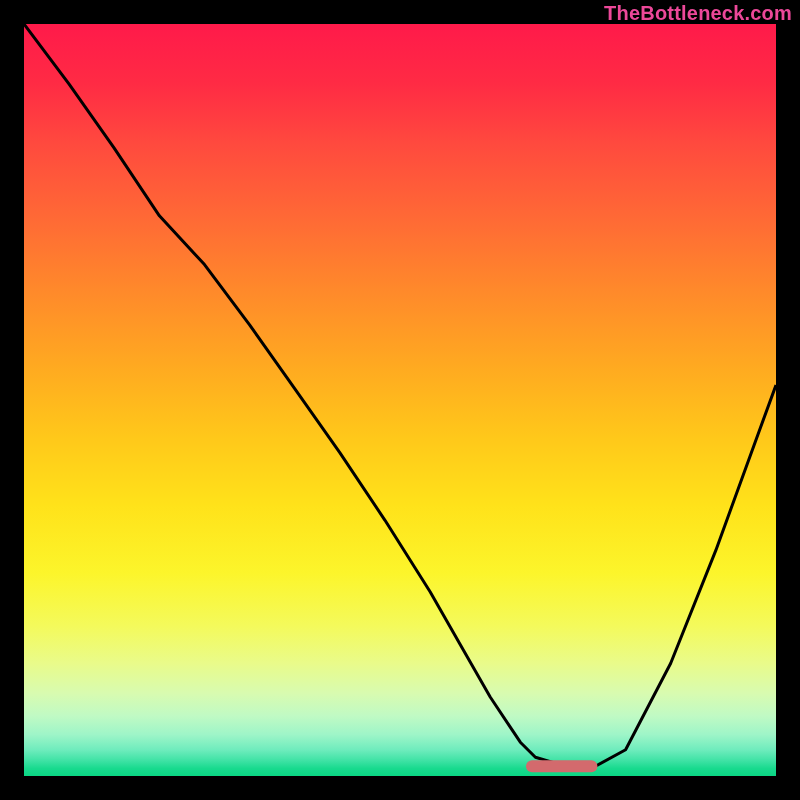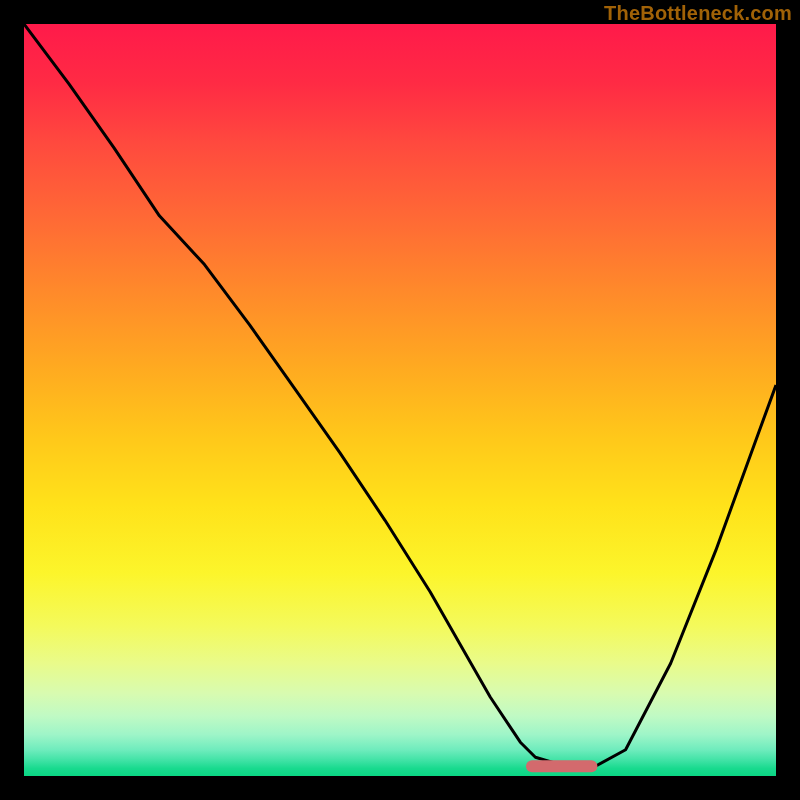--- a/index.html
+++ b/index.html
@@ -63,21 +63,21 @@
   .marker {
     fill: #d36a6d;
   }
   .watermark {
     position: absolute;
     top: 2px;
     right: 8px;
     font-family: Arial, Helvetica, sans-serif;
     font-size: 20px;
     font-weight: 600;
-    color: #a16207;
+    color: #ec4899;
     letter-spacing: 0.2px;
     user-select: none;
   }
 </style>
 </head>
 <body>
 
 <div class="canvas">
 
   <div class="plot-area">

